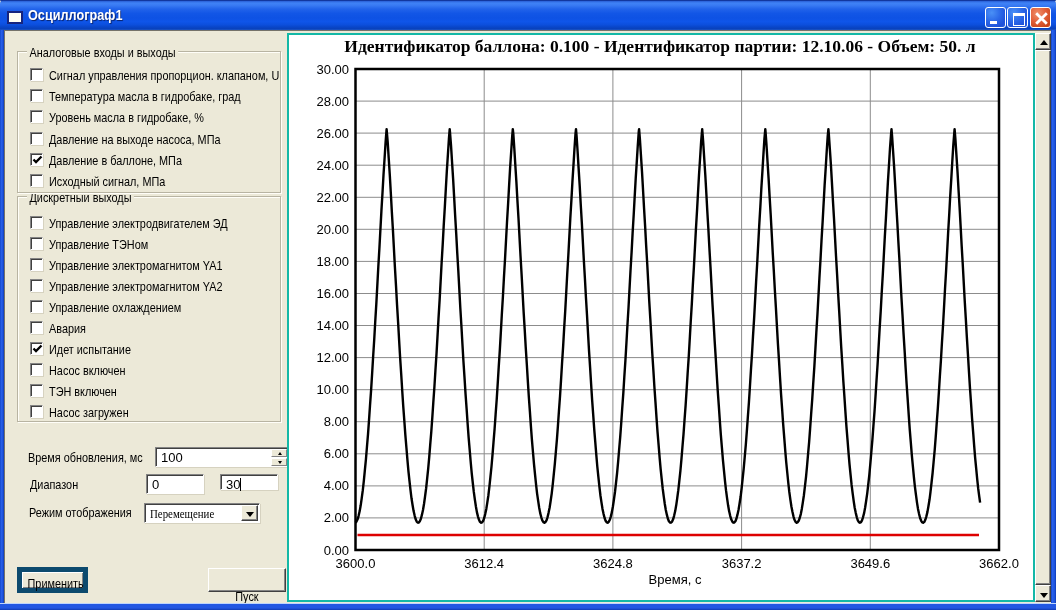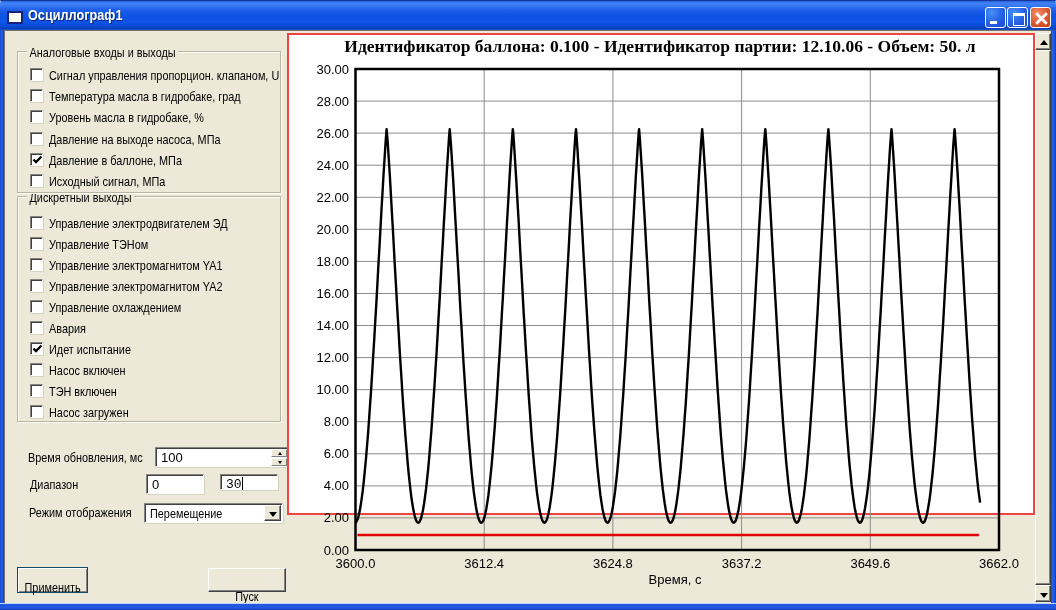--- a/index.html
+++ b/index.html
@@ -49,25 +49,25 @@
 
 .ed{position:absolute;background:#fff;border-top:1px solid #848484;border-left:1px solid #848484;
  border-bottom:1px solid #fff;border-right:1px solid #fff;
  box-shadow:inset 1px 1px 0 #404040, 1px 1px 0 #d6d2c0;
  font-size:13px;color:#000;padding:2px 0 0 5px;}
 
 .btn{position:absolute;background:#ece9d8;font-size:13px;color:#000;text-align:center;
  border-top:1px solid #fff;border-left:1px solid #fff;
  border-bottom:1px solid #404040;border-right:1px solid #404040;
  box-shadow:inset -1px -1px 0 #848484;}
-#bapply{left:13px;top:537px;width:71px;height:26px;padding-top:12px;
- border:1px solid #0c4a6e;box-shadow:inset 1px 1px 0 #fff, inset -1px -1px 0 #848484;}
+#bapply{left:13px;top:537px;width:71px;height:26px;padding-top:4px;
+ border:5px solid #0c4a6e;box-shadow:inset 1px 1px 0 #fff, inset -1px -1px 0 #848484;}
 #bstart{left:204px;top:538px;width:78px;height:24px;padding-top:20px;}
 
-#chart{position:absolute;left:287px;top:33px;width:748px;height:482px;background:#fff;border:2px solid #ef4444;}
+#chart{position:absolute;left:287px;top:33px;width:748px;height:569px;background:#fff;border:2px solid #14b8a6;}
 
 #sbar{position:absolute;left:1035px;top:33px;width:16px;height:569px;background:#ece9d8;}
 .sbtn{position:absolute;left:0;width:16px;height:17px;background:#ece9d8;
  border-top:1px solid #fff;border-left:1px solid #fff;
  border-bottom:1px solid #404040;border-right:1px solid #404040;
  box-shadow:inset -1px -1px 0 #848484;}
 #sup{top:0;}
 #sdn{bottom:0;}
 #sthumb{position:absolute;left:0;top:17px;width:16px;height:535px;background:#ece9d8;
  border-top:1px solid #fff;border-left:1px solid #fff;
@@ -173,23 +173,23 @@
   <div class="ed" style="left:140px;top:417px;width:134px;height:20px;margin-left:11px;">100
     <div style="position:absolute;right:1px;top:1px;width:16px;height:8px;background:#ece9d8;border-top:1px solid #fff;border-left:1px solid #fff;border-bottom:1px solid #848484;border-right:1px solid #848484;">
           <div class="arr" style="left:4px;top:2px;border-left:2.5px solid transparent;border-right:2.5px solid transparent;border-bottom:3.5px solid #000;margin-left:2px;"></div>
         </div>
     <div style="position:absolute;right:1px;top:10px;width:16px;height:8px;background:#ece9d8;border-top:1px solid #fff;border-left:1px solid #fff;border-bottom:1px solid #848484;border-right:1px solid #848484;">
           <div class="arr" style="left:4px;top:2px;border-left:2.5px solid transparent;border-right:2.5px solid transparent;border-top:3.5px solid #000;margin-left:2px;"></div>
         </div>
   </div>
   <div class="sx" style="position:absolute;left:26px;top:447px;font-size:13px;">Диапазон</div>
   <div class="ed" style="left:142px;top:444px;width:58px;height:20px;">0</div>
-  <div class="ed" style="left:216px;top:444px;width:58px;height:16px;font-family:Liberation Mono, monospace;">30<span style="display:inline-block;width:1px;height:13px;background:#000;vertical-align:-2px;"></span></div>
+  <div class="ed" style="left:216px;top:444px;width:58px;height:16px;">30<span style="display:inline-block;width:1px;height:13px;background:#000;vertical-align:-2px;"></span></div>
   <div class="sx" style="position:absolute;left:25px;top:475px;font-size:13px;">Режим отображения</div>
-  <div class="ed" style="left:140px;top:473px;width:139px;height:20px;"><span class="sx">Перемещение</span>
+  <div class="ed" style="left:140px;top:473px;width:116px;height:20px;font-family:Liberation Serif, serif;"><span class="sx">Перемещение</span>
     <div style="position:absolute;right:1px;top:1px;width:17px;height:16px;background:#ece9d8;border-top:1px solid #fff;border-left:1px solid #fff;border-bottom:1px solid #404040;border-right:1px solid #404040;box-shadow:inset -1px -1px 0 #848484;">
           <div class="arr" style="left:4px;top:6px;border-top:5px solid #000;"></div>
         </div>
   </div>
 
   <div class="btn" id="bapply"><span class="sxc">Применить</span></div>
   <div class="btn" id="bstart"><span class="sxc">Пуск</span></div>
  </div>
  <div id="chart">
       <svg id="csvg" width="744" height="565" viewBox="0 0 744 565" style="position:absolute;left:0;top:0;">

